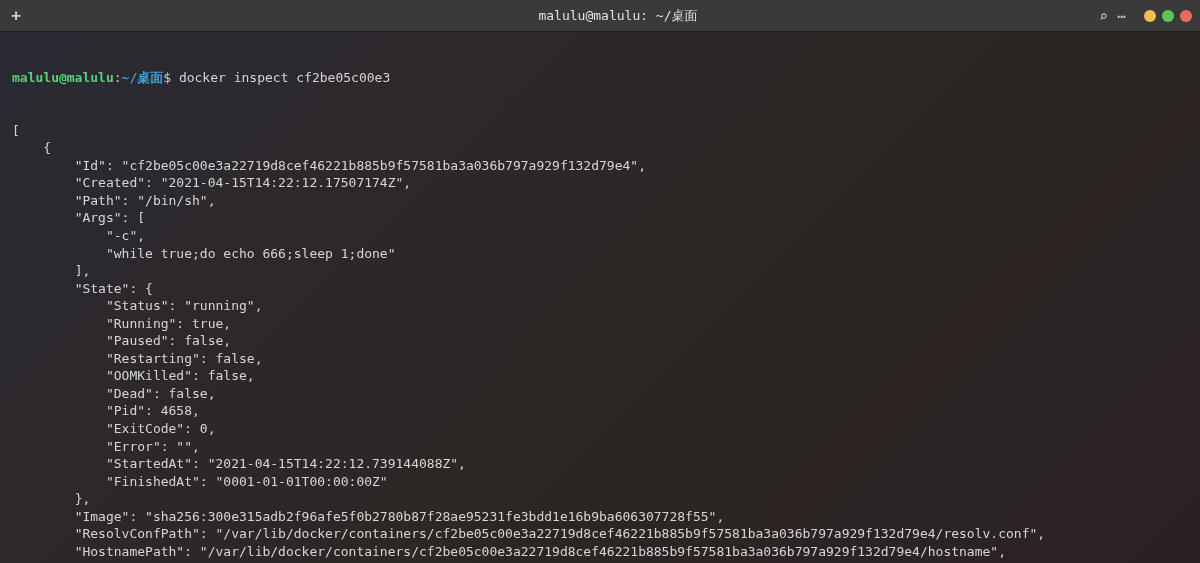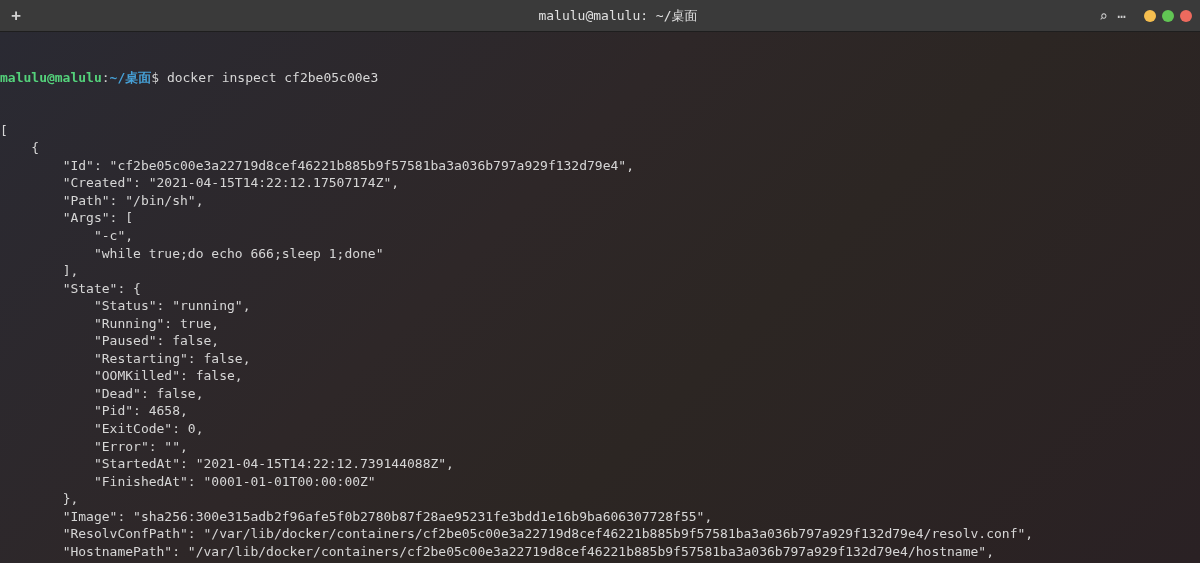--- a/index.html
+++ b/index.html
@@ -33,21 +33,21 @@
     padding-left:36px;
   }
   .titlebar-right { display:flex; align-items:center; gap:10px; }
   .search-icon, .menu-icon { color:#d0d0d0; font-size:14px; }
   .traffic-lights { display:flex; gap:6px; margin-left:8px; }
   .traffic-light { width:12px; height:12px; border-radius:50%; }
   .tl-min { background:#f5be4f; }
   .tl-max { background:#61c554; }
   .tl-close { background:#ed6a5e; }
   .terminal {
-    padding: 2px 0;
+    padding: 2px 12px;
     line-height: 1.35;
     height: calc(100% - 32px);
     white-space: pre;
     overflow: hidden;
     background: linear-gradient(135deg,#2a2a33 0%,#2e2728 40%,#2c2623 60%,#2a2124 100%);
     position: relative;
   }
   .terminal .line { white-space: pre-wrap; word-break: break-all; }
   .prompt-user { color:#54d27b; font-weight:bold; }
   .prompt-path { color:#46a0d6; font-weight:bold; }

